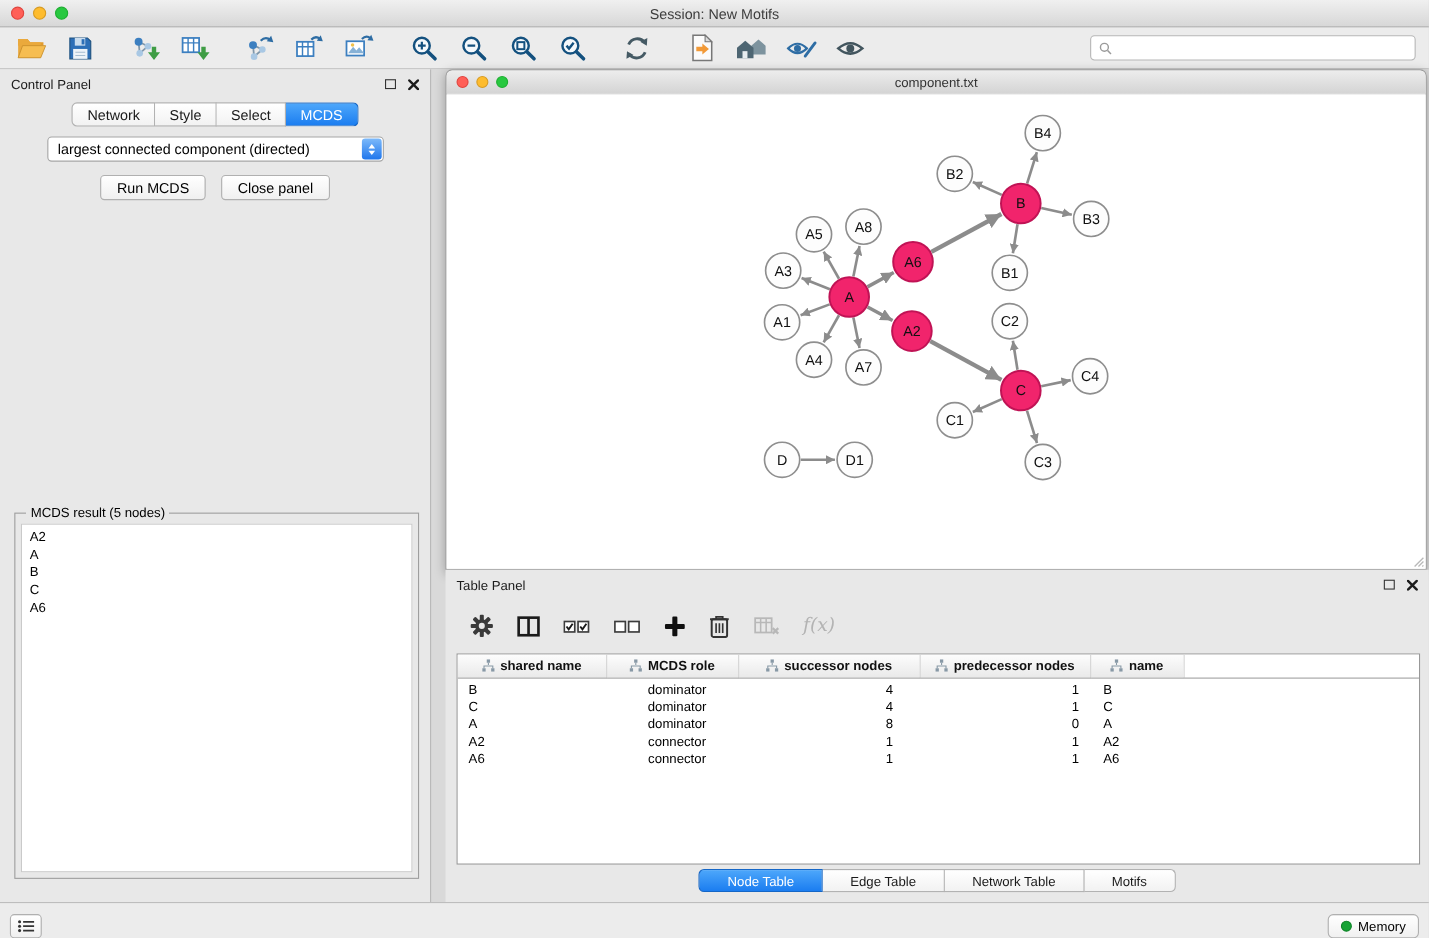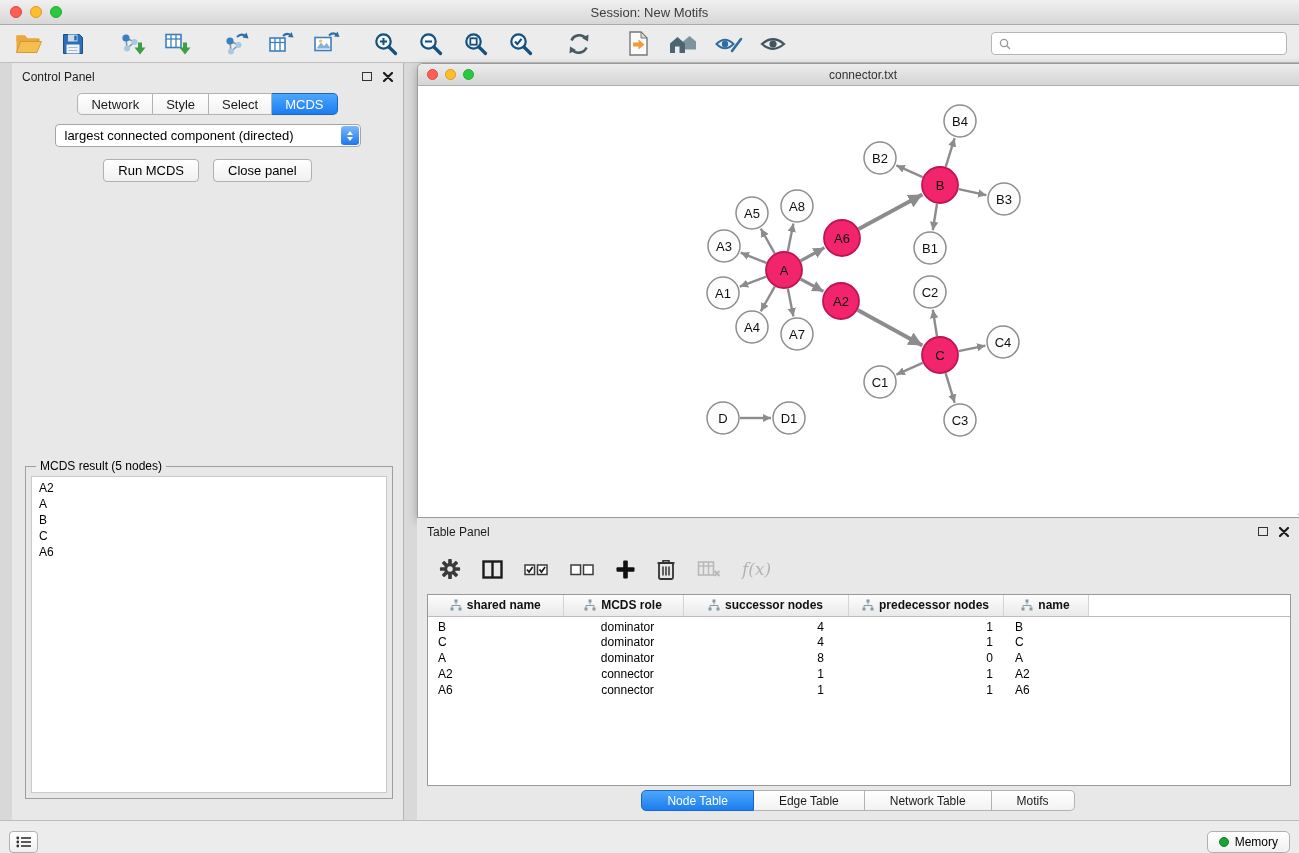--- a/index.html
+++ b/index.html
@@ -18,21 +18,21 @@
 
   
   .toolbar{position:absolute;top:25px;left:0;right:0;height:38px;background:#ececec;border-bottom:1px solid #bfbfbf;display:flex;align-items:center;padding:0 12px}
   .tb-groups{display:flex;align-items:center}
   .tb-group{display:flex;align-items:center;gap:13px;margin-right:27px}
   .tb-btn{width:32px;height:30px;background:none;border:none;display:flex;align-items:center;justify-content:center;cursor:pointer;padding:0}
   .search-wrap{margin-left:auto;width:296px;height:23px;background:#fff;border:1px solid #b6b6b6;border-radius:4px;display:flex;align-items:center;padding:0 7px;gap:5px}
   .search-input{border:none;outline:none;flex:1;font-size:12px;background:transparent;font-family:"Liberation Sans",sans-serif}
 
   
-  .main{position:absolute;top:63px;left:12px;right:0;height:757px;background:#d9d9d9}
+  .main{position:absolute;top:63px;left:0;right:0;height:757px;background:#d9d9d9}
 
   
   .control-panel{position:absolute;left:0;top:0;width:392px;height:100%;background:#e8e8e8;border-right:1px solid #b4b4b4}
   .panel-header{height:27px;display:flex;align-items:center;padding:0 10px;font-size:12px;color:#1c1c1c}
   .panel-header .spacer{flex:1}
   .float-icon{width:10px;height:9px;border:1.5px solid #333;margin-right:11px;display:inline-block}
   .close-x{display:inline-flex;cursor:pointer}
   .seg-row{display:flex;justify-content:center;margin-top:3px}
   .seg{font-size:13px;height:22px;padding:0 13px;background:linear-gradient(#ffffff,#f2f2f2);border:1px solid #b2b2b2;border-left:none;color:#1a1a1a;cursor:pointer;font-family:"Liberation Sans",sans-serif}
   .seg:first-child{border-left:1px solid #b2b2b2;border-radius:5px 0 0 5px}
@@ -336,21 +336,21 @@
     </fieldset>
   </div>
 
   <div class="network-window">
     <div class="inner-titlebar">
       <div class="traffic">
         <span class="light red"></span>
         <span class="light yellow"></span>
         <span class="light green"></span>
       </div>
-      <span class="title">connector.txt</span>
+      <span class="title">component.txt</span>
     </div>
     <div class="network-canvas">
       <svg class="graph" viewBox="0 0 890 431" preserveAspectRatio="none">
           <defs>
             <marker id="arrow" viewBox="0 0 10 10" refX="10" refY="5" markerWidth="3.5" markerHeight="3.5" orient="auto" markerUnits="strokeWidth">
               <path d="M0,0 L10,5 L0,10 z" fill="#8C8C8C"></path>
             </marker>
           </defs>
           <line x1="356.7" y1="167.4" x2="342.8" y2="142.7" stroke="#8C8C8C" stroke-width="2.4" marker-end="url(#arrow)"></line>
           <line x1="369.8" y1="165.4" x2="375.4" y2="137.6" stroke="#8C8C8C" stroke-width="2.4" marker-end="url(#arrow)"></line>

